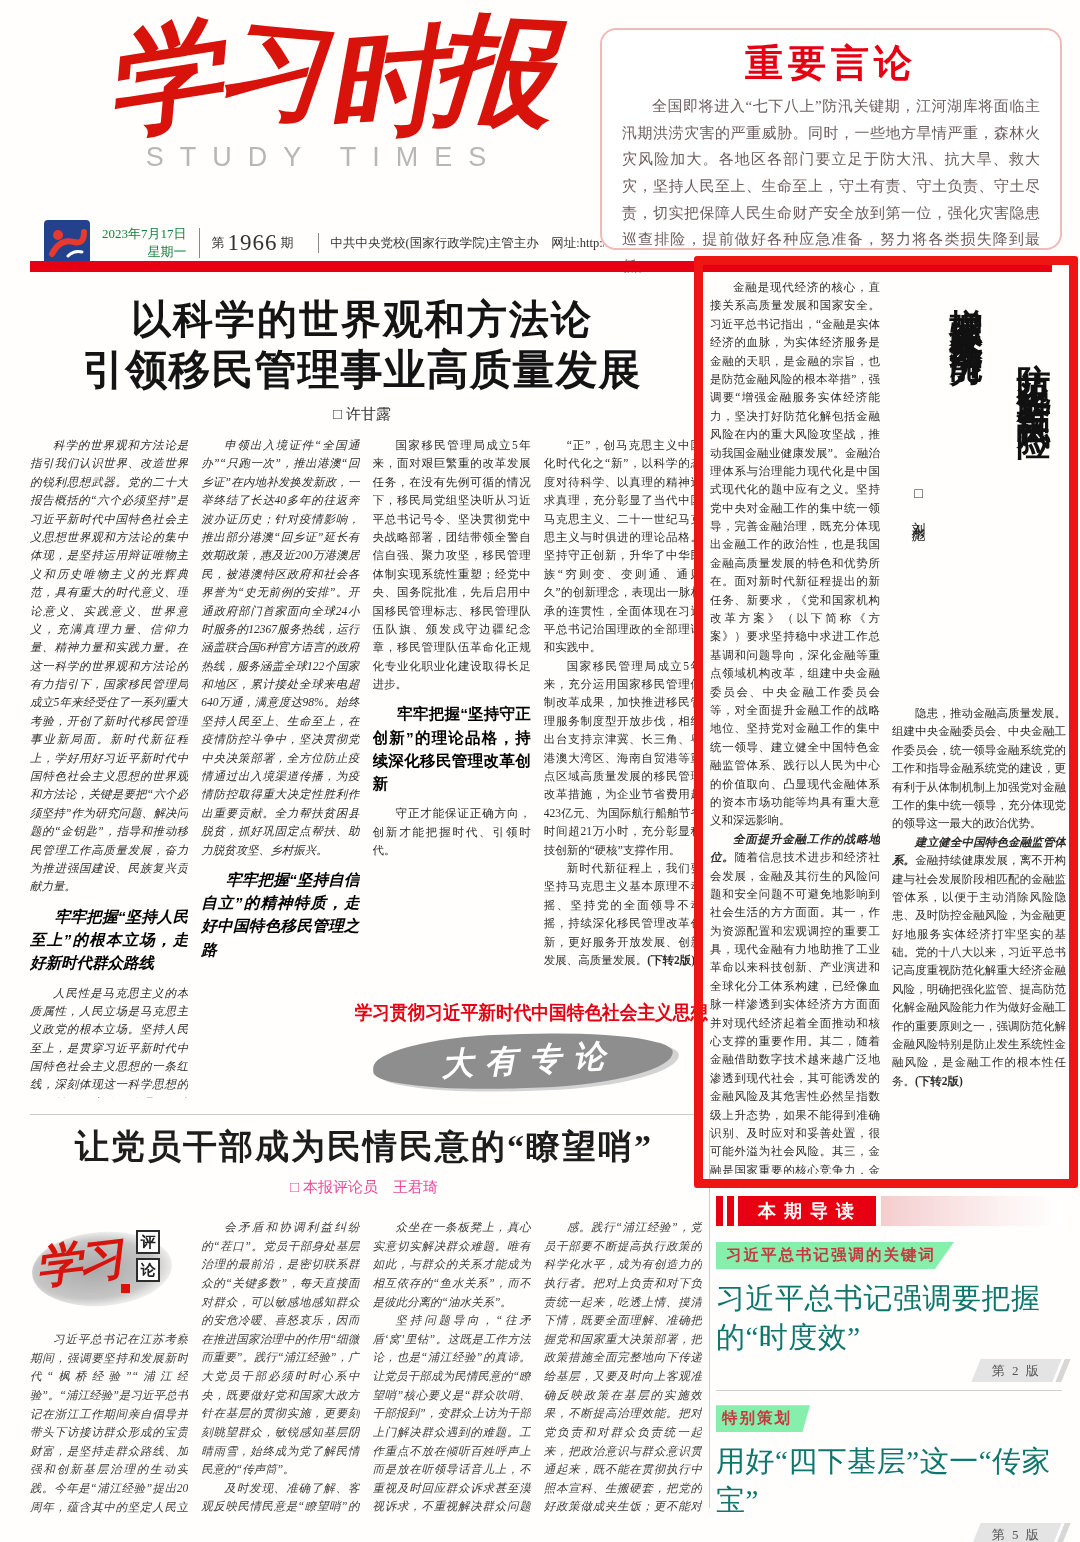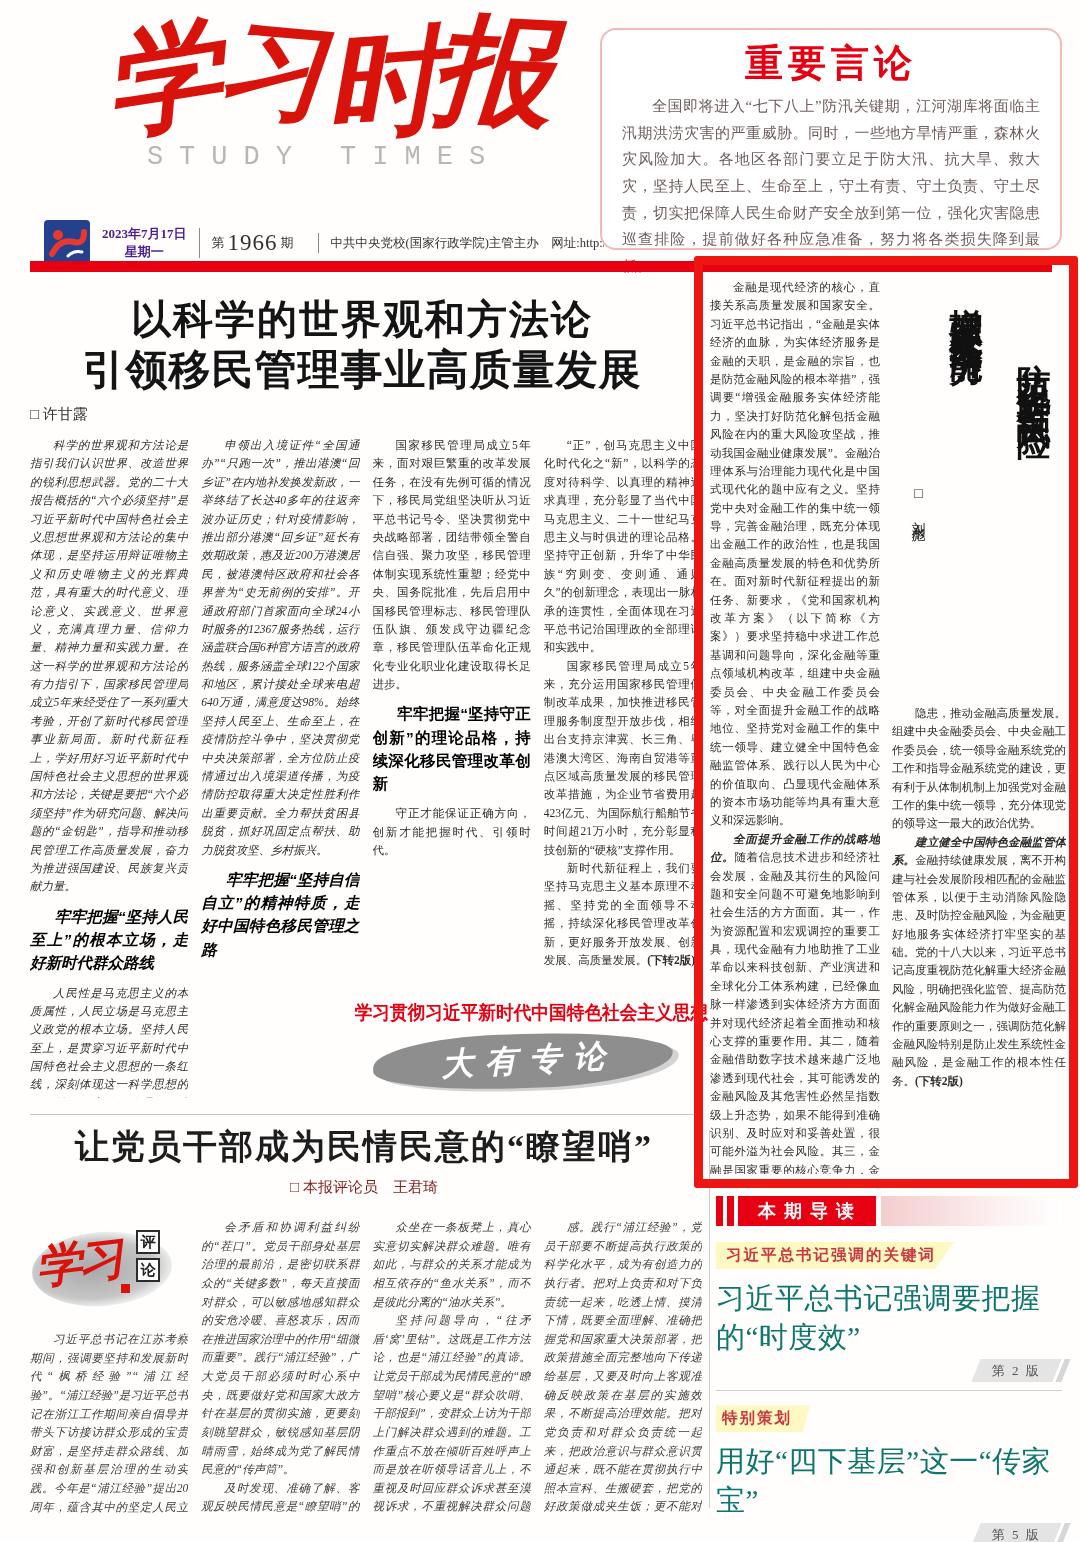--- a/index.html
+++ b/index.html
@@ -14,45 +14,45 @@
   #page{position:relative;width:1080px;height:1542px;background:#fffefd;overflow:hidden;font-family:var(--serif);color:var(--ink);}
 
   
   .masthead{position:absolute;left:64px;top:10px;width:520px;text-align:center;}
   .masthead-title{display:flex;justify-content:center;color:#d8130b;font-family:var(--serif);font-weight:900;font-style:italic;font-size:116px;line-height:1.12;letter-spacing:-6px;}
   .masthead-title span{display:inline-block;}
   .masthead-title span:nth-child(1){transform:rotate(-9deg) translateY(6px);}
   .masthead-title span:nth-child(2){transform:rotate(5deg) translateY(-4px) scale(.93);}
   .masthead-title span:nth-child(3){transform:rotate(-4deg) translateY(10px);}
   .masthead-title span:nth-child(4){transform:rotate(3deg) translateY(-2px) scale(1.04);}
-  .masthead-en{margin-top:2px;color:#b7b7b7;font-size:27px;letter-spacing:16px;font-family:Liberation Mono, monospace;}
+  .masthead-en{margin-top:2px;color:#b7b7b7;font-size:27px;letter-spacing:16px;font-family:Liberation Sans, sans-serif;}
 
   
   .info-bar{position:absolute;left:44px;top:218px;width:650px;height:50px;display:flex;align-items:center;gap:12px;}
   .paper-logo{width:46px;height:46px;flex:0 0 auto;}
-  .date-block{text-align:center;font-size:13px;line-height:1.4;color:#4c1d95;white-space:nowrap;font-weight:bold;}
+  .date-block{text-align:right;font-size:13px;line-height:1.4;color:#15803d;white-space:nowrap;}
   .issue-block{border-left:1px solid #8a8a8a;padding:2px 12px;font-size:13px;color:#333;white-space:nowrap;display:flex;align-items:center;gap:3px;}
   .issue-number{font-size:23px;font-family:var(--serif);letter-spacing:1px;}
   .pub-block{border-left:1px solid #8a8a8a;padding-left:12px;font-size:12.5px;line-height:1.65;color:#333;white-space:nowrap;}
 
   
   .remarks-box{position:absolute;left:600px;top:28px;width:462px;height:222px;border:2px solid #f2b9b9;border-radius:16px;padding:8px 20px 6px;background:#fff;}
   .remarks-title{text-align:center;color:var(--red);font-family:var(--sans);font-weight:900;font-size:38px;letter-spacing:5px;}
   .remarks-body{margin-top:4px;font-size:15px;line-height:1.78;text-indent:2em;text-align:justify;color:#6d5c5c;font-family:var(--serif);}
 
   
   .red-rule{position:absolute;left:30px;top:261px;width:1022px;height:11px;background:var(--red);}
   .mid-rule{position:absolute;left:30px;top:1114px;width:672px;height:1px;background:#c9c9c9;}
   .v-rule{position:absolute;left:709px;top:1130px;width:1px;height:378px;background:#ccc;}
 
   
   .main-headline{position:absolute;left:30px;top:294px;width:664px;text-align:center;font-family:var(--sans);font-weight:900;color:#141414;}
   .main-headline .l1{font-size:40px;line-height:1.25;letter-spacing:2px;}
   .main-headline .l2{font-size:42px;line-height:1.25;letter-spacing:1px;}
-  .main-byline{position:absolute;left:30px;top:405px;width:664px;font-size:15px;color:#333;}
+  .main-byline{position:absolute;left:30px;top:405px;width:664px;text-align:center;font-size:15px;color:#333;}
   .main-cols{position:absolute;left:30px;top:436px;width:672px;display:grid;grid-template-columns:repeat(4,1fr);gap:13px;align-items:start;}
   .ncol{font-size:11.5px;line-height:1.6;text-align:justify;color:#2d2d2d;overflow:hidden;}
   .ncol.h-tall{height:662px;font-style:italic;}
   .ncol.h-short{height:558px;}
   .col-p{text-indent:2em;}
   .col-h{font-family:var(--sans);font-weight:900;font-size:15.5px;line-height:1.5;margin:9px 0;text-indent:1.6em;color:#000;}
   .lead{font-weight:900;font-style:italic;}
   .turn{font-weight:900;}
 
   
@@ -71,42 +71,42 @@
   .fin-t2{font-family:var(--serif);font-weight:900;font-size:33px;letter-spacing:5px;padding-top:4px;margin-left:16px;color:#111;}
   .fin-byline{font-size:14px;color:#222;padding-top:208px;margin-left:6px;letter-spacing:3px;}
   .fin-col-right{flex:1;overflow:hidden;}
   .fin-col .col-p{margin:0;}
 
   
   .annotation-box{position:absolute;left:694px;top:256px;width:384px;height:932px;border:9px solid var(--annot);border-radius:3px;z-index:5;pointer-events:none;}
 
   
   .comm-headline{position:absolute;left:30px;top:1124px;width:668px;text-align:center;font-family:var(--serif);font-weight:900;font-size:34px;letter-spacing:2px;color:#1d1d1d;}
-  .comm-byline{position:absolute;left:30px;top:1178px;width:668px;text-align:center;font-size:15px;color:#7f1d1d;}
+  .comm-byline{position:absolute;left:30px;top:1178px;width:668px;text-align:center;font-size:15px;color:#ec4899;}
   .comm-cols{position:absolute;left:30px;top:1218px;width:672px;height:300px;display:grid;grid-template-columns:repeat(4,1fr);gap:13px;align-items:start;}
   .ccol{font-size:11.5px;line-height:1.62;text-align:justify;color:#3c3c3c;font-style:italic;overflow:hidden;height:300px;}
   .ccol .col-p{text-indent:2em;}
 
   
   .comm-logo{position:relative;width:100%;height:106px;margin-bottom:6px;font-style:normal;}
   .comm-logo .blob{position:absolute;left:2px;top:14px;width:140px;height:74px;background:radial-gradient(ellipse at 45% 50%,#a9a9a9 0%,#c6c6c6 55%,rgba(255,255,255,0) 78%);transform:rotate(-4deg);border-radius:50%;}
   .comm-logo .xuexi{position:absolute;left:6px;top:8px;color:#d8130b;font-weight:900;font-style:italic;font-size:46px;letter-spacing:-4px;transform:rotate(-7deg);font-family:var(--serif);}
   .comm-logo .pinglun{position:absolute;right:28px;top:12px;display:flex;flex-direction:column;gap:4px;}
   .comm-logo .pinglun b{width:24px;height:24px;border:2px solid #2c2c2c;background:#fff;display:flex;align-items:center;justify-content:center;font-size:15px;font-weight:700;color:#222;font-family:var(--serif);}
   .comm-logo .seal{position:absolute;right:58px;top:66px;width:9px;height:9px;background:#d8130b;}
 
   
   .guide{position:absolute;left:716px;top:1196px;width:346px;}
   .guide-header{display:flex;height:30px;align-items:stretch;}
   .guide-header .tick{width:7px;background:var(--red);margin-right:4px;}
   .guide-header .head-label{background:var(--red);color:#fff;font-family:var(--sans);font-weight:700;font-size:18px;letter-spacing:8px;display:flex;align-items:center;padding:0 14px 0 20px;margin-right:5px;white-space:nowrap;}
   .guide-header .head-tail{flex:1;background:linear-gradient(to right,#f4cdce,#fdf3f3 70%,#fff);}
   .guide-items{padding-top:16px;}
   .guide-item{margin-bottom:4px;}
-  .guide-tag{display:inline-block;background:#fef9c3;color:#c73840;font-family:var(--sans);font-weight:700;font-size:15.5px;letter-spacing:2px;padding:3px 18px 3px 10px;clip-path:polygon(0 0,100% 0,92% 100%,0 100%);}
+  .guide-tag{display:inline-block;background:#86efac;color:#c73840;font-family:var(--sans);font-weight:700;font-size:15.5px;letter-spacing:2px;padding:3px 18px 3px 10px;clip-path:polygon(0 0,100% 0,92% 100%,0 100%);}
   .guide-item:nth-child(n+2) .guide-tag{padding-left:6px;}
   .guide-title{margin:10px 0 2px;font-family:var(--serif);font-weight:400;font-size:29px;line-height:1.35;color:#0f766e;letter-spacing:0.5px;}
   .guide-item:nth-child(2) .guide-title{letter-spacing:4px;}
   .guide-page-row{text-align:right;margin:2px 2px 8px 0;}
   .guide-page{display:inline-block;background:#e4e4e4;transform:skewX(-22deg);padding:2px 16px;border-right:3px solid #fff;box-shadow:6px 0 0 #d7d7d7;}
   .guide-page i{display:inline-block;transform:skewX(22deg);font-style:normal;font-size:13px;color:#555;letter-spacing:2px;}
   .guide-div{border-top:1px solid #cfcfcf;margin:6px 0 14px;}
 </style>
 </head>
 <body>

